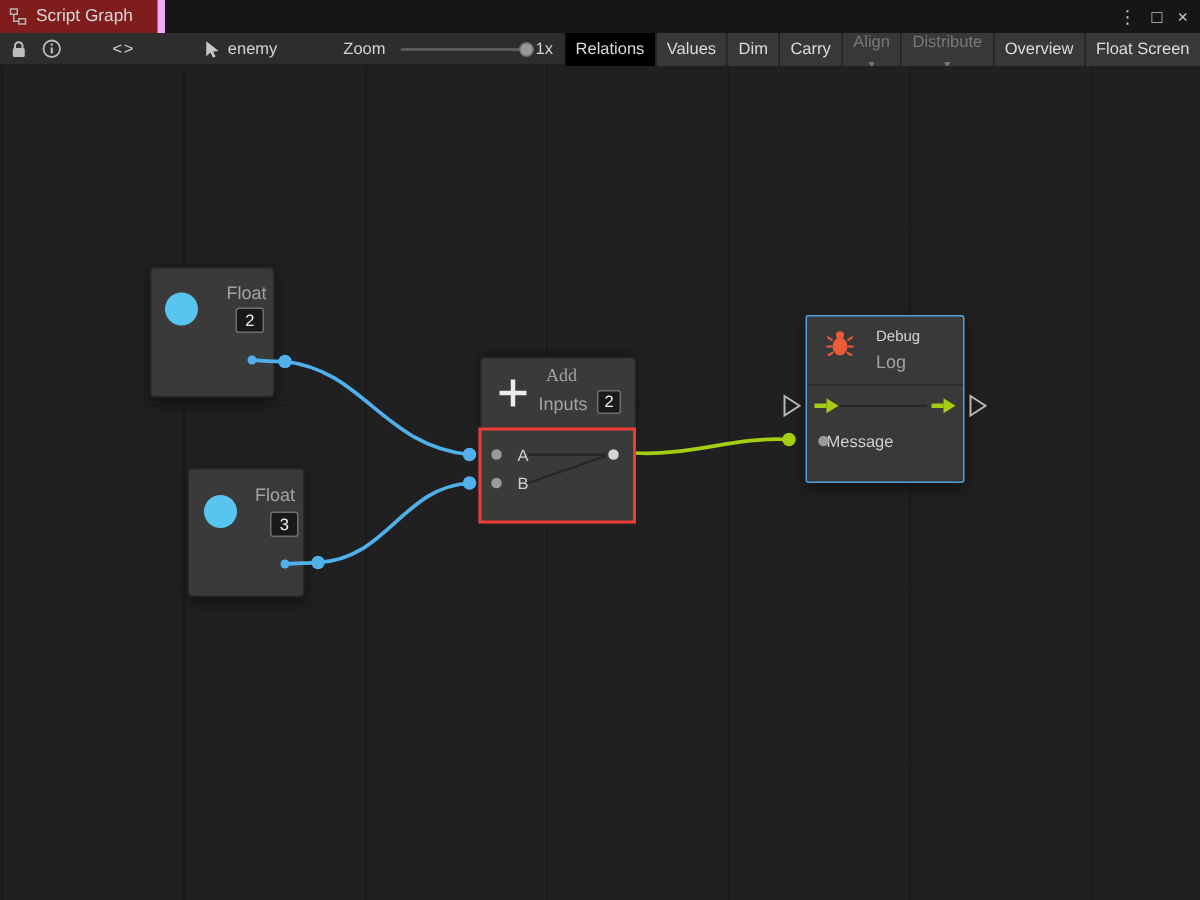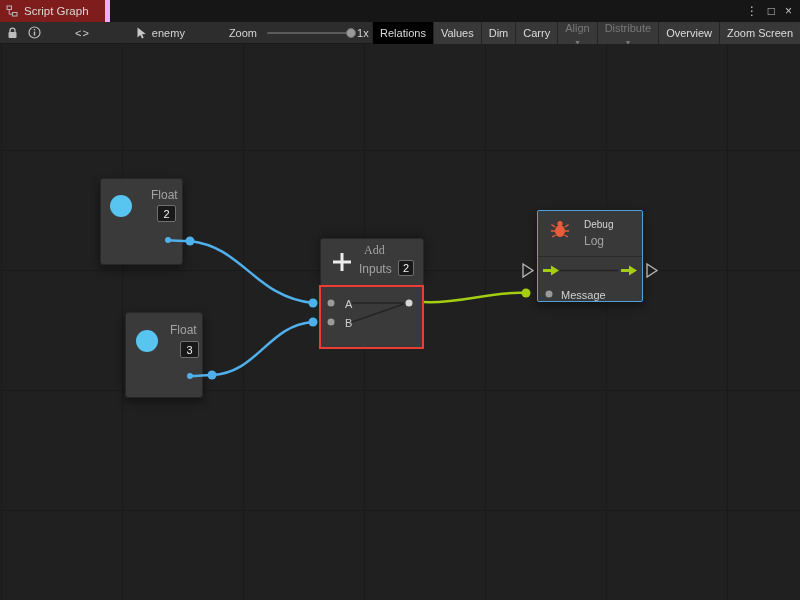--- a/index.html
+++ b/index.html
@@ -59,21 +59,21 @@
 
   
   .add-header { position:absolute; left:320px; top:194px; width:104px; height:47px;
                 background:#3a3a3a; border:1px solid #272727; border-bottom:none;
                 border-radius:3px 3px 0 0; box-shadow:0 -2px 8px rgba(0,0,0,.35); }
   .add-ports { position:absolute; left:319px; top:241px; width:105px; height:64px;
                background:#3a3a3a; border:2px solid #ED3B36; }
   .port-label { position:absolute; color:#cfcfcf; font-size:11px; }
 
   
-  .log-node { position:absolute; left:537px; top:166px; width:106px; height:92px;
+  .log-node { position:absolute; left:537px; top:166px; width:106px; height:112px;
               background:#393939; border:1px solid #4FA3DC; border-radius:2px;
               box-shadow:0 4px 10px rgba(0,0,0,.45); }
   .log-sep { position:absolute; left:0; right:0; top:45px; height:1px; background:#2a2a2a; }
   .node-category { position:absolute; color:#d5d5d5; font-size:10px; }
 
   .wires { position:absolute; top:0; left:0; pointer-events:none; }
 </style>
 </head>
 <body>
 
@@ -138,21 +138,21 @@
         <span class="caret">▾</span>
       </div>
       <div class="tb-btn disabled">
         <span>Distribute</span>
         <span class="caret">▾</span>
       </div>
       <div class="tb-btn">
         <span>Overview</span>
       </div>
       <div class="tb-btn">
-        <span>Zoom Screen</span>
+        <span>Float Screen</span>
       </div>
     </div>
   </div>
 
   <div class="canvas">
 
     <div class="node" style="left:100px; top:134px; width:83px; height:87px;">
       <div class="float-circle" style="left:9px; top:16px;"></div>
       <span class="node-title" style="left:50px; top:9px;">Float</span>
       <div class="value-box" style="left:56px; top:26px;">2</div>
@@ -181,21 +181,21 @@
 
     <div class="log-node">
       <svg width="20" height="20" viewBox="0 0 20 20" style="position:absolute; left:12px; top:8px;">
         <ellipse cx="10" cy="12" rx="5" ry="6" fill="#EA5B3A"></ellipse>
         <circle cx="10" cy="4.5" r="2.6" fill="#EA5B3A"></circle>
         <path d="M5,8 L1.5,5.5 M5,12 L1,12 M5.5,16 L2,18 M15,8 L18.5,5.5 M15,12 L19,12 M14.5,16 L18,18" stroke="#EA5B3A" stroke-width="1.4" fill="none"></path>
       </svg>
       <span class="node-category" style="left:46px; top:8px;">Debug</span>
       <span class="node-title" style="left:46px; top:23px;">Log</span>
       <div class="log-sep"></div>
-      <span class="port-label" style="left:23px; top:78px;">Message</span>
+      <span class="port-label" style="left:13px; top:78px;">Message</span>
     </div>
 
     <svg class="wires" width="800" height="556">
 
       <path d="M168,196 C176,197 182,197 190,197 C243,203 255,253 313,259" stroke="#4FB0EC" stroke-width="2.5" fill="none"></path>
       <circle cx="168" cy="196" r="3" fill="#4FB0EC"></circle>
       <circle cx="190" cy="197" r="4.5" fill="#4FB0EC"></circle>
       <circle cx="313" cy="259" r="4.5" fill="#4FB0EC"></circle>
 
       <path d="M190,332 C198,332 205,331 212,331 C258,329 268,281 313,278" stroke="#4FB0EC" stroke-width="2.5" fill="none"></path>

